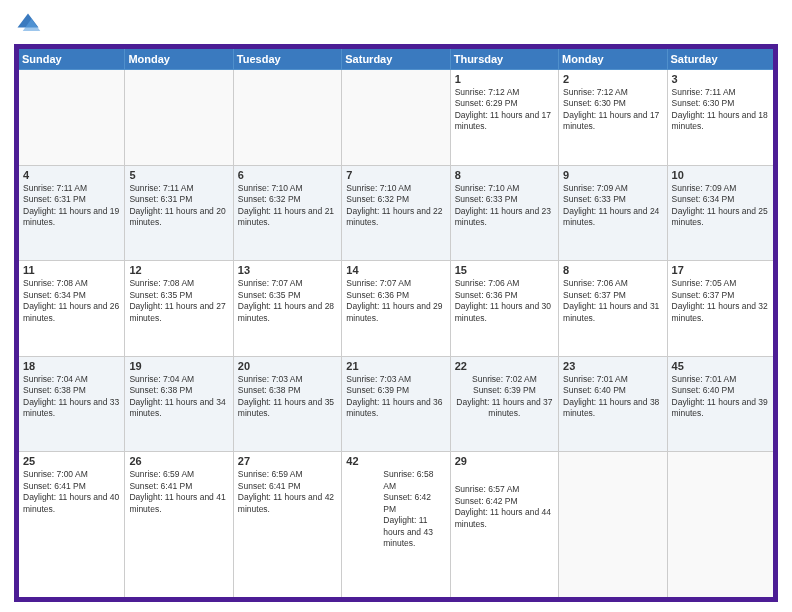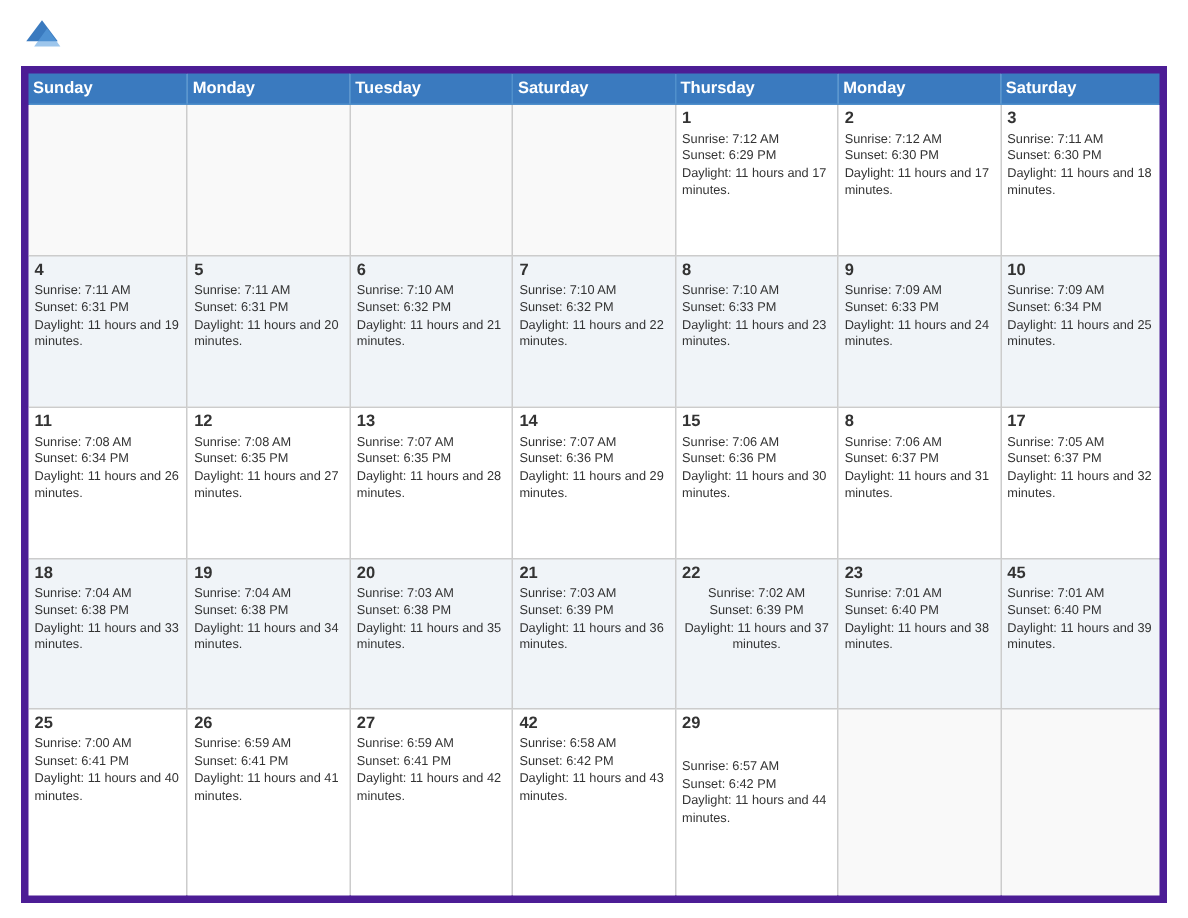--- a/index.html
+++ b/index.html
@@ -308,21 +308,21 @@
 Daylight: 11 hours and 41 minutes.</div>
           </td>
           <td>
             <span class="day-number">27</span>
             <div class="day-info" style="white-space: pre-line;">Sunrise: 6:59 AM
 Sunset: 6:41 PM
 Daylight: 11 hours and 42 minutes.</div>
           </td>
           <td>
             <span class="day-number">42</span>
-            <div class="day-info" style="white-space: pre-line;">Sunrise: 6:58 AM
+            <div class="day-info" style="white-space: pre-line; margin-left: 37px;">Sunrise: 6:58 AM
 Sunset: 6:42 PM
 Daylight: 11 hours and 43 minutes.</div>
           </td>
           <td>
             <span class="day-number">29</span>
             <div class="day-info" style="white-space: pre-line; margin-top: 17px;">Sunrise: 6:57 AM
 Sunset: 6:42 PM
 Daylight: 11 hours and 44 minutes.</div>
           </td>
           <td class="empty"></td>

